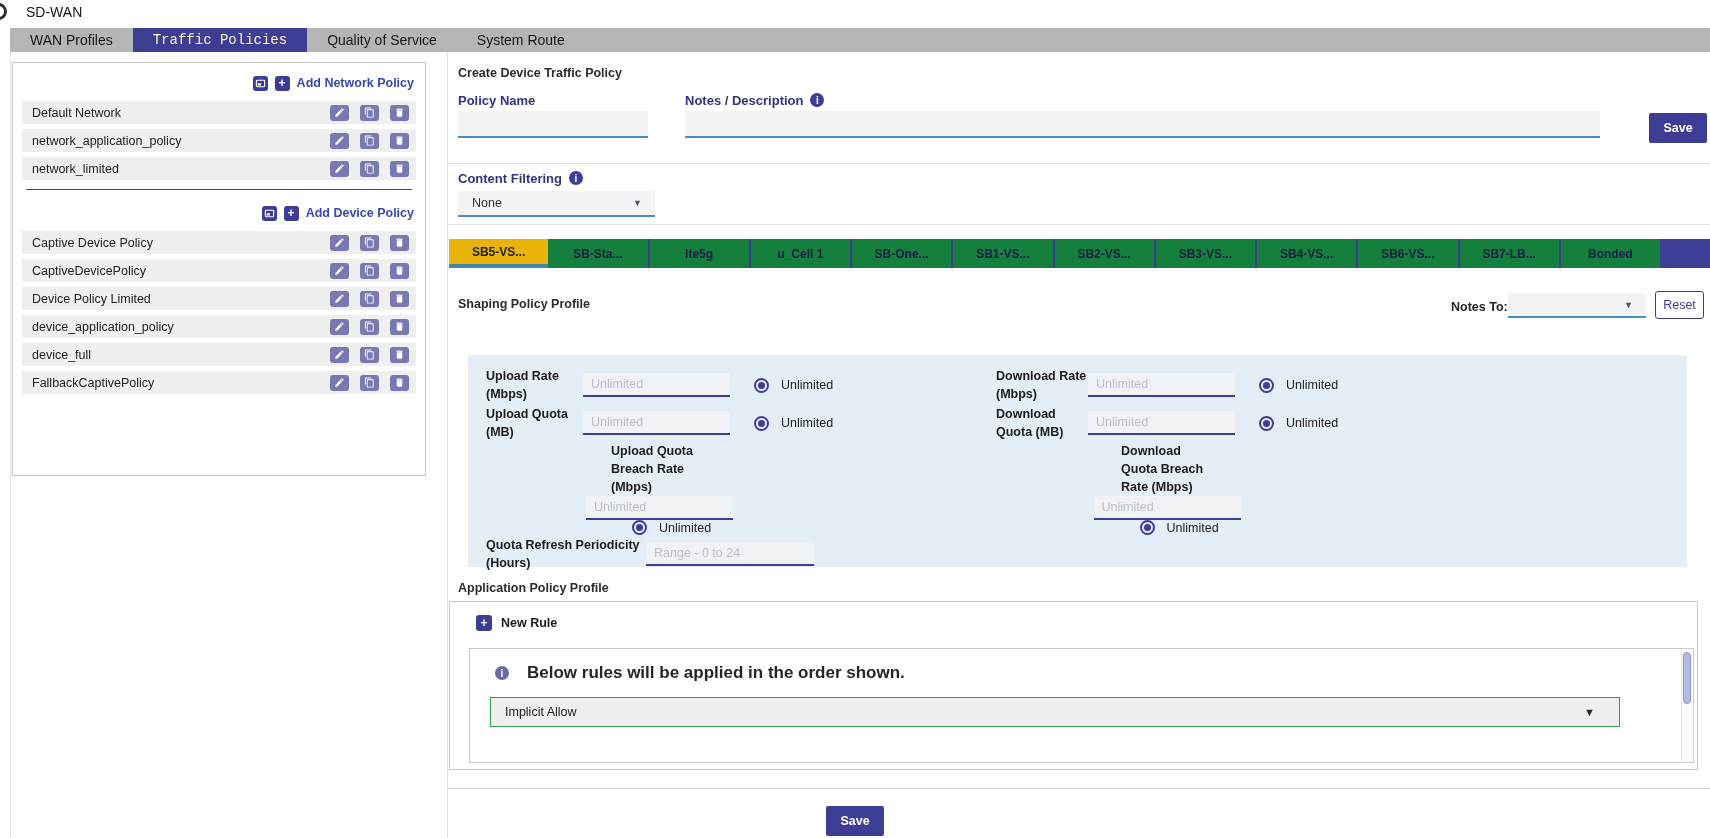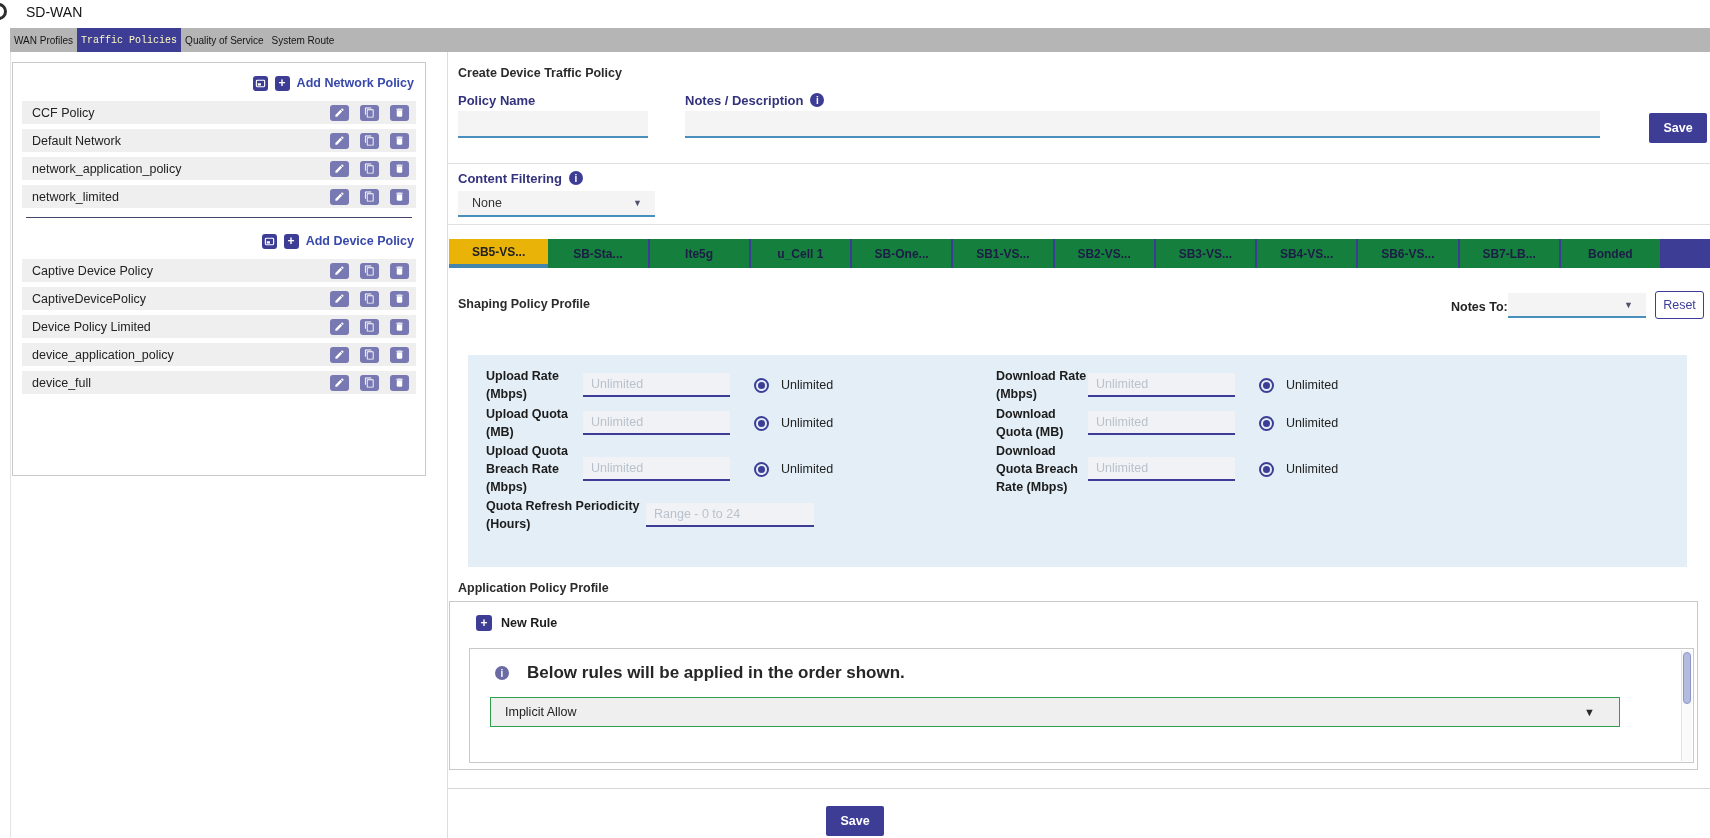--- a/index.html
+++ b/index.html
@@ -10,21 +10,21 @@
   }
   
   .logo-arc { position:absolute; left:-10px; top:3px; width:17px; height:17px;
     border:3px solid #2d2d2d; border-radius:50%; }
   .app-title { position:absolute; left:18px; top:4px; font-size:14px; font-weight:normal; color:#141414;margin-left:8px; }
 
   
   .topbar { position:absolute; left:10px; right:0; top:28px; height:24px;
     background:#b5b5b5; display:flex; align-items:stretch; }
   .top-tab { display:flex; align-items:center; justify-content:center;
-    padding:0 4px; font-size:10px; color:#161616; cursor:pointer; white-space:nowrap; }
+    padding:0 20px; font-size:14px; color:#161616; cursor:pointer; white-space:nowrap; }
   .top-tab.active { background:#3d3d96; color:#fef9c3;font-family:Liberation Mono, monospace; }
   .left-rail { position:absolute; left:10px; top:52px; bottom:0; width:1px; background:#e4e4e4; }
 
   
   .left-panel { position:absolute; left:12px; top:62px; width:414px; height:414px;
     background:#fff; border:1px solid #c9c9c9; padding:8px 9px 0 9px; }
   .add-row { display:flex; align-items:center; justify-content:flex-end; gap:7px;
     height:20px; margin:2px 2px 8px 0; cursor:pointer; }
   .mini-btn { width:15px; height:15px; background:#3d3d96; border-radius:3px; border:none;
     color:#fff; font-size:12px; font-weight:bold; line-height:13px;
@@ -80,21 +80,21 @@
   .dd-copy { position:absolute; left:1060px; top:241px; width:138px; height:25px; }
   .btn-reset { position:absolute; left:1207px; top:239px; width:49px; height:28px;
     background:#fff; border:1.5px solid #3d3d96; border-radius:3px;
     color:#3d3d96; font-size:12.5px; cursor:pointer; font-family:"Liberation Sans",sans-serif; }
 
   
   .blue-panel { position:absolute; left:20px; top:303px; width:1219px; height:212px; background:#e3eef6; }
   .scol { position:absolute; top:11px; }
   .scol-left { left:18px; } .scol-right { left:528px; }
   .srow { display:flex; align-items:center; min-height:38px; }
-  .srow.tall { min-height:52px; }
+  .srow.tall { min-height:52px;flex-direction:column; }
   .flabel { width:97px; font-size:12.5px; font-weight:bold; color:#1c1c1c; line-height:1.45; }
   .flabel-r { width:92px; }
   .f-input { width:147px; height:24px; background:#f1f2f5; border-bottom:2px solid #3d3d96; }
   .f-input::placeholder { color:#b9c2cc; }
   .radio-wrap { display:flex; align-items:center; margin-left:24px; cursor:pointer; }
   .radio { width:15px; height:15px; border:2px solid #3d3d96; border-radius:50%; position:relative; }
   .radio::after { content:""; position:absolute; inset:2px; background:#3d3d96; border-radius:50%; }
   .rlabel { margin-left:12px; font-size:12.5px; color:#222; }
   .qr-label { width:160px; }
   .qr-input { width:168px; }
@@ -145,40 +145,20 @@
             <rect x="6" y="11.5" width="7" height="5" fill="#fff"></rect>
           </svg>
         </button>
       <button class="mini-btn">
           <span>+</span>
         </button>
       <span class="add-label">Add Network Policy</span>
     </div>
 
     <div class="policy-row">
-      <span class="row-label">CCF Policy</span>
-      <span class="row-actions">
-        <button class="icon-btn">
-            <svg viewBox="0 0 24 24">
-              <path d="M3 17.2V21h3.8L17.8 10 14 6.2 3 17.2zM20.7 7.1c.4-.4.4-1 0-1.4l-2.4-2.4c-.4-.4-1-.4-1.4 0l-1.8 1.8 3.8 3.8 1.8-1.8z" fill="#fff"></path>
-            </svg>
-          </button>
-        <button class="icon-btn">
-            <svg viewBox="0 0 24 24">
-              <path d="M16 1H4C2.9 1 2 1.9 2 3v14h2V3h12V1zm3 4H8C6.9 5 6 5.9 6 7v14c0 1.1.9 2 2 2h11c1.1 0 2-.9 2-2V7c0-1.1-.9-2-2-2zm0 16H8V7h11v14z" fill="#fff"></path>
-            </svg>
-          </button>
-        <button class="icon-btn">
-            <svg viewBox="0 0 24 24">
-              <path d="M6 19c0 1.1.9 2 2 2h8c1.1 0 2-.9 2-2V7H6v12zM19 4h-3.5l-1-1h-5l-1 1H5v2h14V4z" fill="#fff"></path>
-            </svg>
-          </button>
-      </span>
-    </div>
-    <div class="policy-row">
       <span class="row-label">Default Network</span>
       <span class="row-actions">
         <button class="icon-btn">
             <svg viewBox="0 0 24 24">
               <path d="M3 17.2V21h3.8L17.8 10 14 6.2 3 17.2zM20.7 7.1c.4-.4.4-1 0-1.4l-2.4-2.4c-.4-.4-1-.4-1.4 0l-1.8 1.8 3.8 3.8 1.8-1.8z" fill="#fff"></path>
             </svg>
           </button>
         <button class="icon-btn">
             <svg viewBox="0 0 24 24">
               <path d="M16 1H4C2.9 1 2 1.9 2 3v14h2V3h12V1zm3 4H8C6.9 5 6 5.9 6 7v14c0 1.1.9 2 2 2h11c1.1 0 2-.9 2-2V7c0-1.1-.9-2-2-2zm0 16H8V7h11v14z" fill="#fff"></path>
@@ -322,20 +302,40 @@
           </button>
         <button class="icon-btn">
             <svg viewBox="0 0 24 24">
               <path d="M6 19c0 1.1.9 2 2 2h8c1.1 0 2-.9 2-2V7H6v12zM19 4h-3.5l-1-1h-5l-1 1H5v2h14V4z" fill="#fff"></path>
             </svg>
           </button>
       </span>
     </div>
     <div class="policy-row">
       <span class="row-label">device_full</span>
+      <span class="row-actions">
+        <button class="icon-btn">
+            <svg viewBox="0 0 24 24">
+              <path d="M3 17.2V21h3.8L17.8 10 14 6.2 3 17.2zM20.7 7.1c.4-.4.4-1 0-1.4l-2.4-2.4c-.4-.4-1-.4-1.4 0l-1.8 1.8 3.8 3.8 1.8-1.8z" fill="#fff"></path>
+            </svg>
+          </button>
+        <button class="icon-btn">
+            <svg viewBox="0 0 24 24">
+              <path d="M16 1H4C2.9 1 2 1.9 2 3v14h2V3h12V1zm3 4H8C6.9 5 6 5.9 6 7v14c0 1.1.9 2 2 2h11c1.1 0 2-.9 2-2V7c0-1.1-.9-2-2-2zm0 16H8V7h11v14z" fill="#fff"></path>
+            </svg>
+          </button>
+        <button class="icon-btn">
+            <svg viewBox="0 0 24 24">
+              <path d="M6 19c0 1.1.9 2 2 2h8c1.1 0 2-.9 2-2V7H6v12zM19 4h-3.5l-1-1h-5l-1 1H5v2h14V4z" fill="#fff"></path>
+            </svg>
+          </button>
+      </span>
+    </div>
+    <div class="policy-row">
+      <span class="row-label">FallbackCaptivePolicy</span>
       <span class="row-actions">
         <button class="icon-btn">
             <svg viewBox="0 0 24 24">
               <path d="M3 17.2V21h3.8L17.8 10 14 6.2 3 17.2zM20.7 7.1c.4-.4.4-1 0-1.4l-2.4-2.4c-.4-.4-1-.4-1.4 0l-1.8 1.8 3.8 3.8 1.8-1.8z" fill="#fff"></path>
             </svg>
           </button>
         <button class="icon-btn">
             <svg viewBox="0 0 24 24">
               <path d="M16 1H4C2.9 1 2 1.9 2 3v14h2V3h12V1zm3 4H8C6.9 5 6 5.9 6 7v14c0 1.1.9 2 2 2h11c1.1 0 2-.9 2-2V7c0-1.1-.9-2-2-2zm0 16H8V7h11v14z" fill="#fff"></path>
             </svg>

